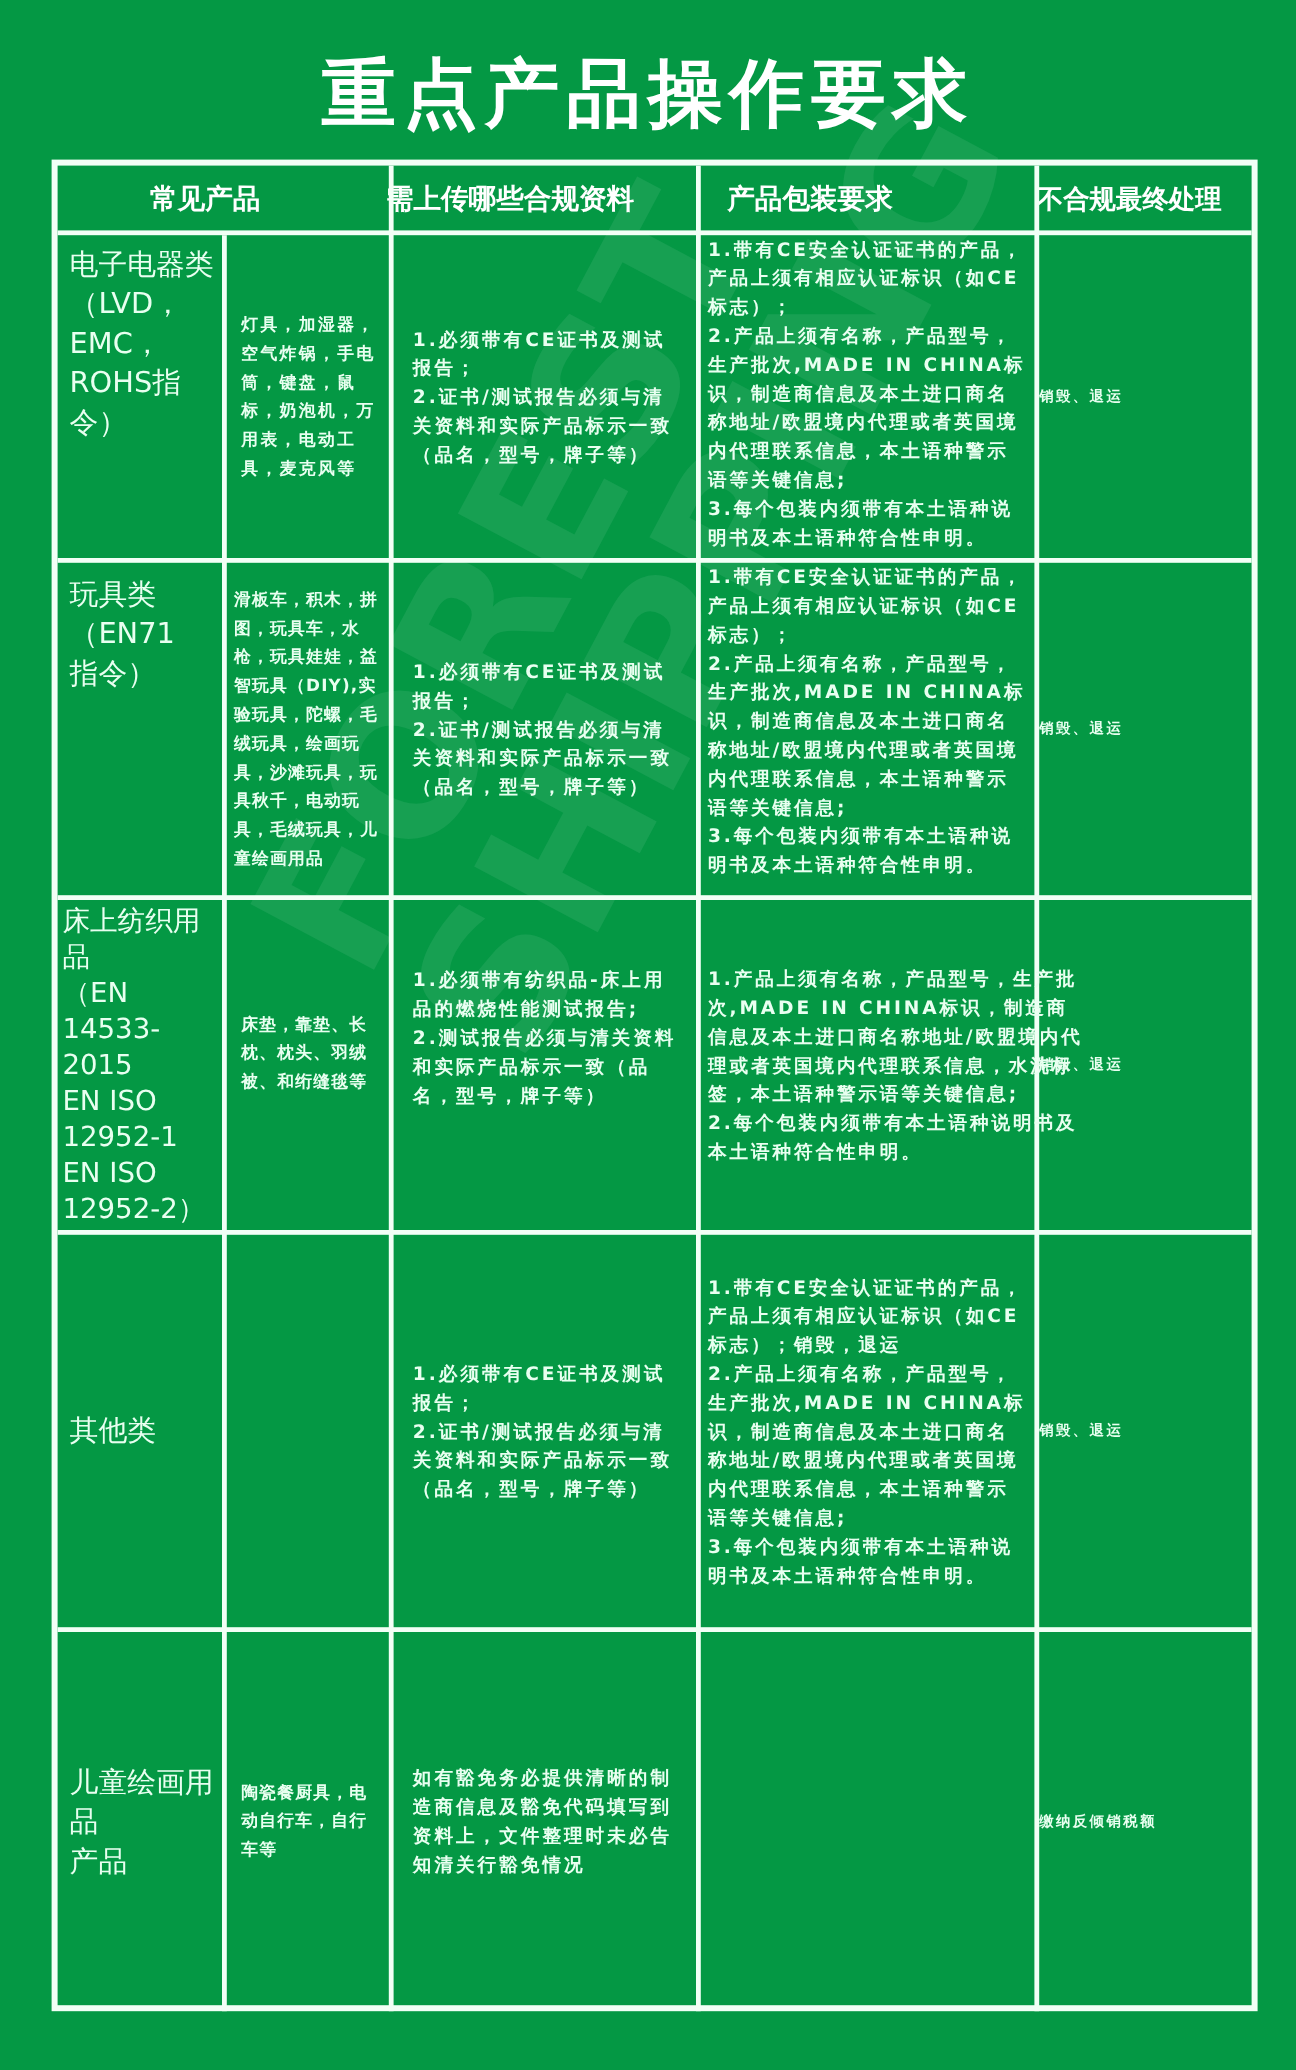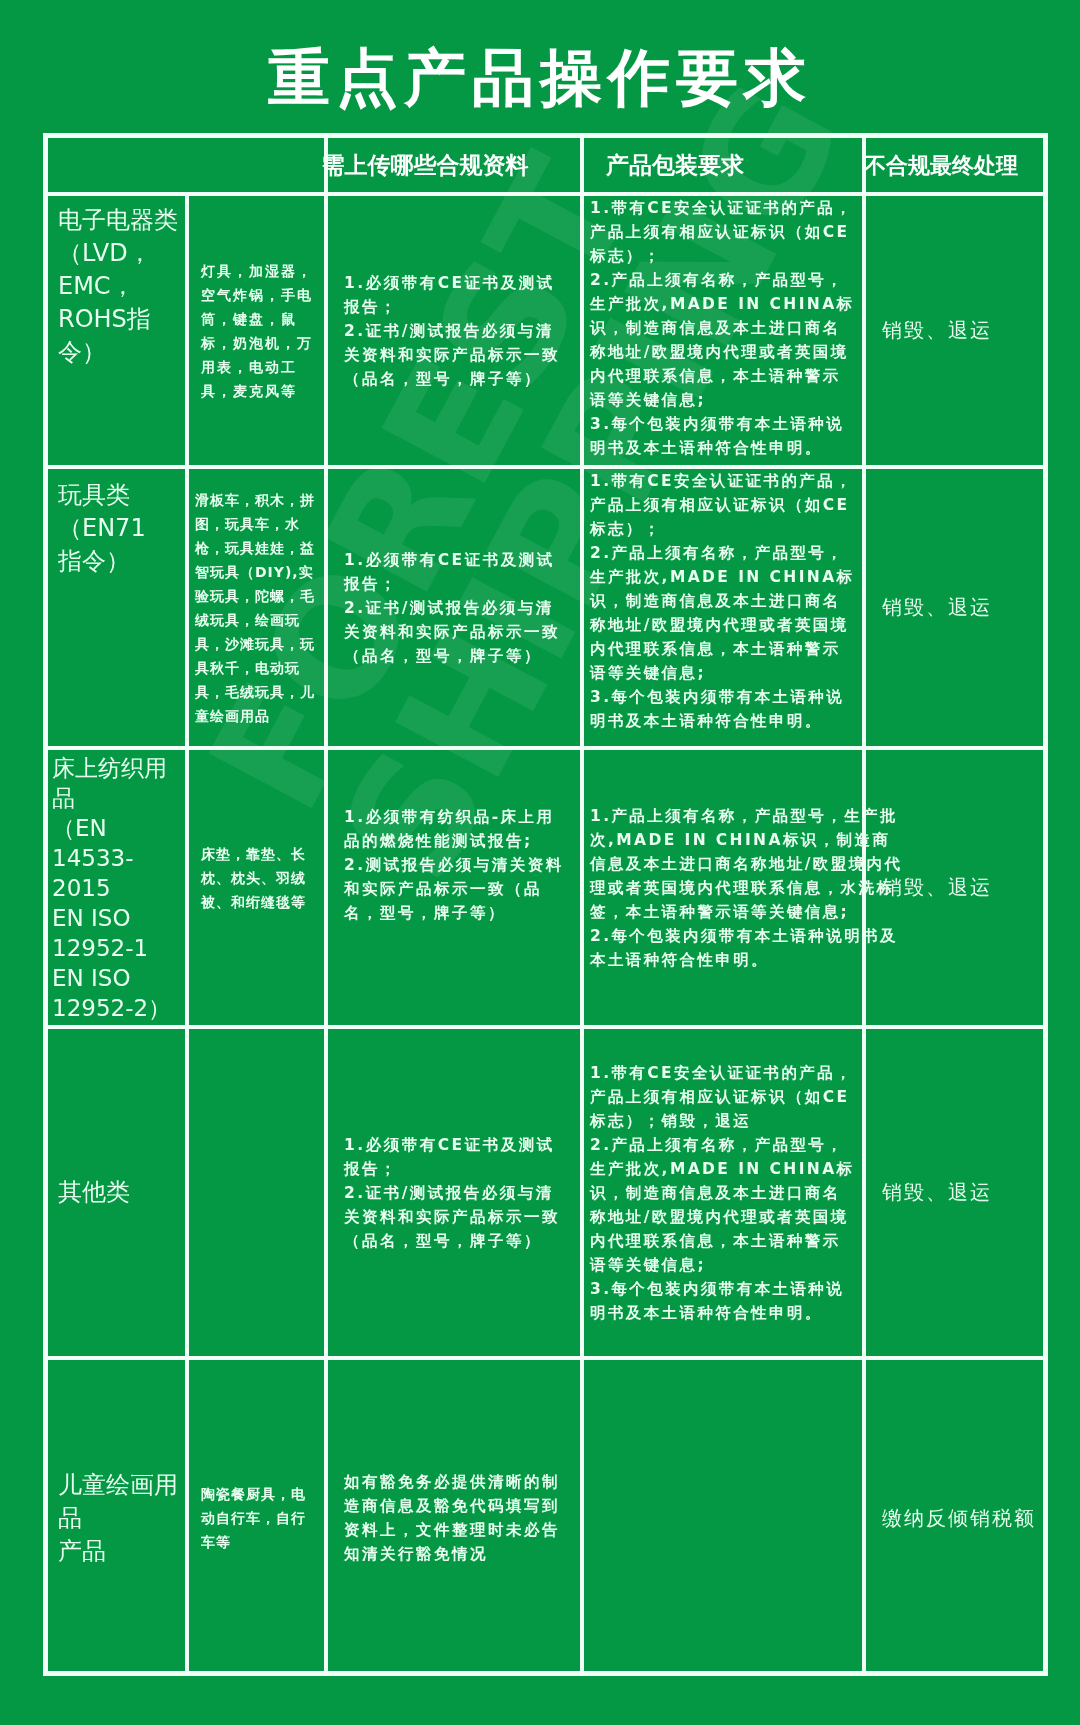--- a/index.html
+++ b/index.html
@@ -31,29 +31,30 @@
   }
   .hline { position:absolute; left:0; width:100%; height:4px; background:#f2fff6; }
   .vline { position:absolute; width:4px; background:#f2fff6; }
   .hdr {
     justify-content:center; font-weight:bold; font-size:23px; color:#fff;
   }
   .cat { font-size:24px; line-height:33px; padding-left:10px; white-space:pre-line; }
   .ex { font-size:14px; line-height:24px; font-weight:bold; letter-spacing:2px; padding:0 6px 0 12px; }
   .req { font-size:15.5px; line-height:24px; font-weight:bold; letter-spacing:2.5px; padding:0 10px 0 16px; white-space:pre-line; }
   .pack { font-size:15.5px; line-height:24px; font-weight:bold; letter-spacing:2.4px; padding:0 4px 0 6px; white-space:pre-line; }
-  .fin { font-size:20px; font-weight:normal; letter-spacing:2px; padding-left:16px; }
+  .fin { font-size:12px; font-weight:bold; letter-spacing:2px; }
 </style>
 </head>
 <body>
 
 <div class="title">重点产品操作要求</div>
 
 <div class="tbl">
 
+  <div class="cell hdr" style="left:0;top:0;width:246px;height:55px;">常见产品</div>
   <div class="cell hdr" style="left:251px;top:0;width:252px;height:55px;">需上传哪些合规资料</div>
   <div class="cell hdr" style="left:488px;top:0;width:278px;height:55px;">产品包装要求</div>
   <div class="cell hdr" style="left:791px;top:0;width:204px;height:55px;font-size:22px;">不合规最终处理</div>
 
   <div class="hline" style="top:54px;"></div>
   <div class="hline" style="top:327px;"></div>
   <div class="hline" style="top:608px;"></div>
   <div class="hline" style="top:887px;"></div>
   <div class="hline" style="top:1218px;"></div>
 

